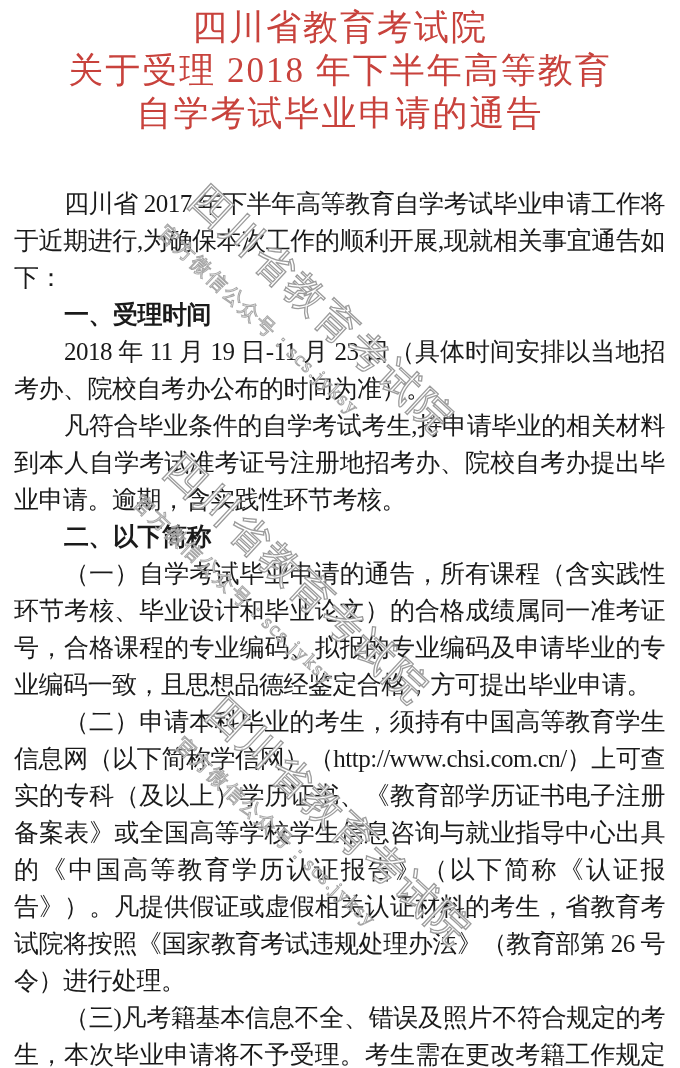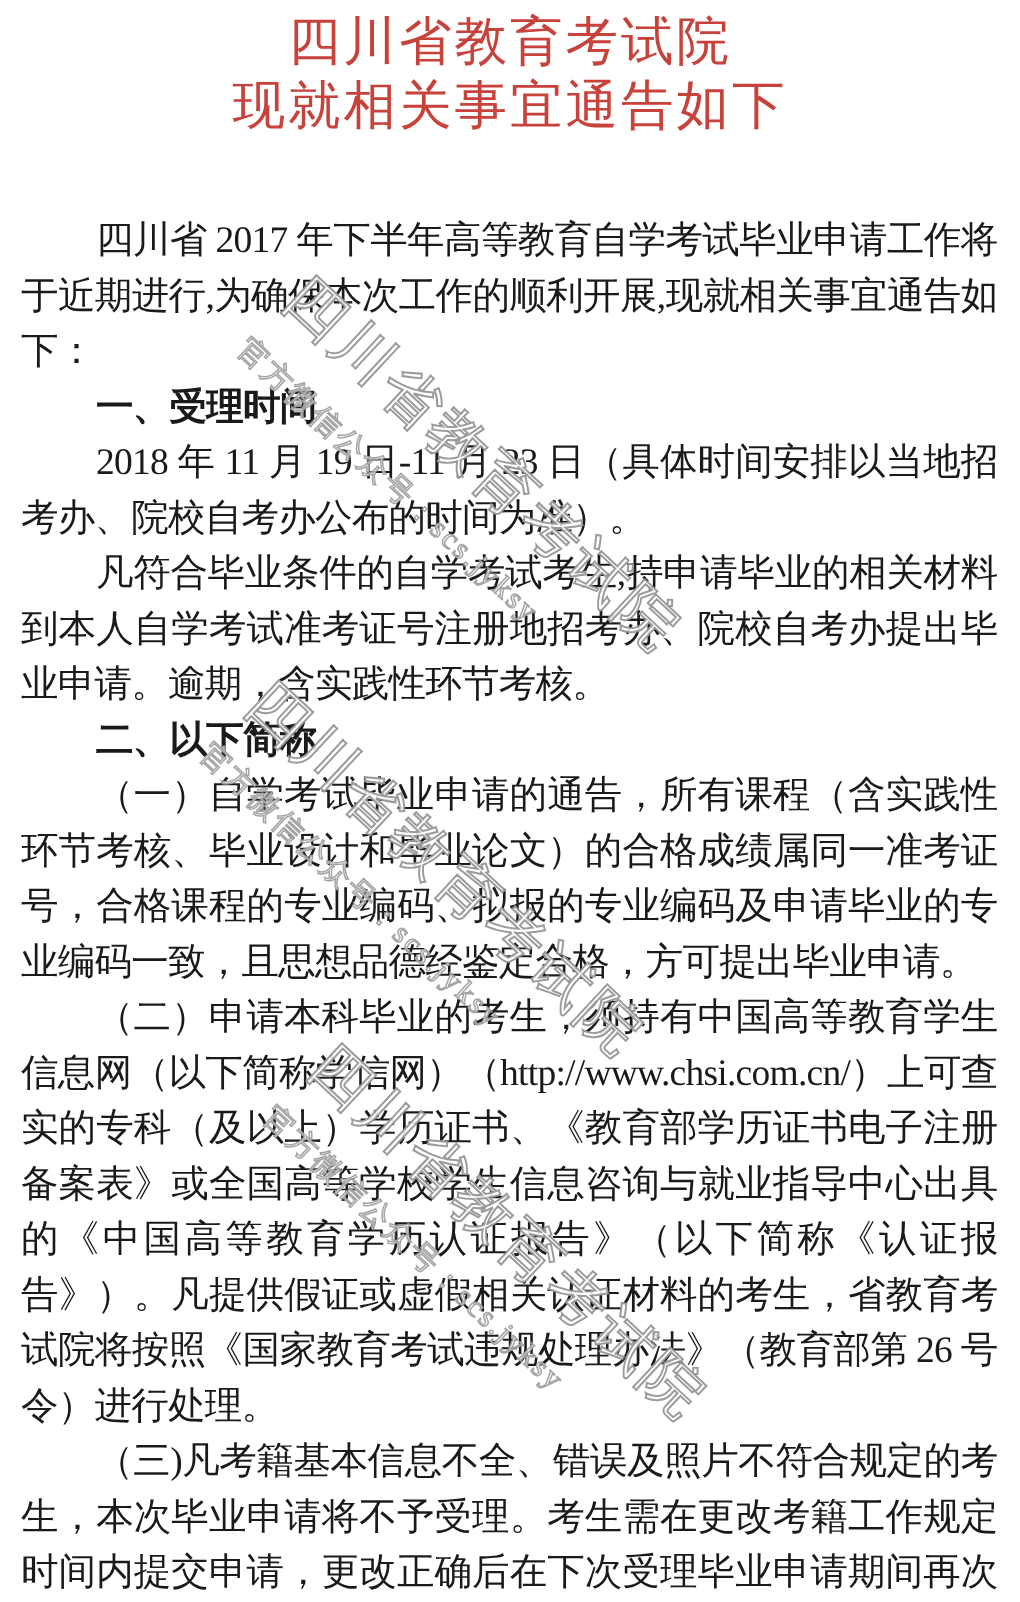--- a/index.html
+++ b/index.html
@@ -76,21 +76,22 @@
   #stamp-2 { left:180px; top:442px; }
   #stamp-3 { left:222px; top:684px; }
 </style>
 </head>
 <body>
 
 <div class="page">
 
   <div class="title-block">
     <div class="title-line">四川省教育考试院</div>
-    <div class="title-line">现就相关事宜通告如下</div>
+    <div class="title-line">关于受理 2018 年下半年高等教育</div>
+    <div class="title-line">自学考试毕业申请的通告</div>
   </div>
 
   <div class="body-block">
     <p>四川省 2017 年下半年高等教育自学考试毕业申请工作将于近期进行,为确保本次工作的顺利开展,现就相关事宜通告如下：</p>
     <p class="section-heading">一、受理时间</p>
     <p>2018 年 11 月 19 日-11 月 23 日（具体时间安排以当地招考办、院校自考办公布的时间为准）。</p>
     <p>凡符合毕业条件的自学考试考生,持申请毕业的相关材料到本人自学考试准考证号注册地招考办、院校自考办提出毕业申请。逾期，含实践性环节考核。</p>
     <p class="section-heading">二、以下简称</p>
     <p>（一）自学考试毕业申请的通告，所有课程（含实践性环节考核、毕业设计和毕业论文）的合格成绩属同一准考证号，合格课程的专业编码、拟报的专业编码及申请毕业的专业编码一致，且思想品德经鉴定合格，方可提出毕业申请。</p>
     <p>（二）申请本科毕业的考生，须持有中国高等教育学生信息网（以下简称学信网）（http://www.chsi.com.cn/）上可查实的专科（及以上）学历证书、《教育部学历证书电子注册备案表》或全国高等学校学生信息咨询与就业指导中心出具的《中国高等教育学历认证报告》（以下简称《认证报告》）。凡提供假证或虚假相关认证材料的考生，省教育考试院将按照《国家教育考试违规处理办法》（教育部第 26 号令）进行处理。</p>

